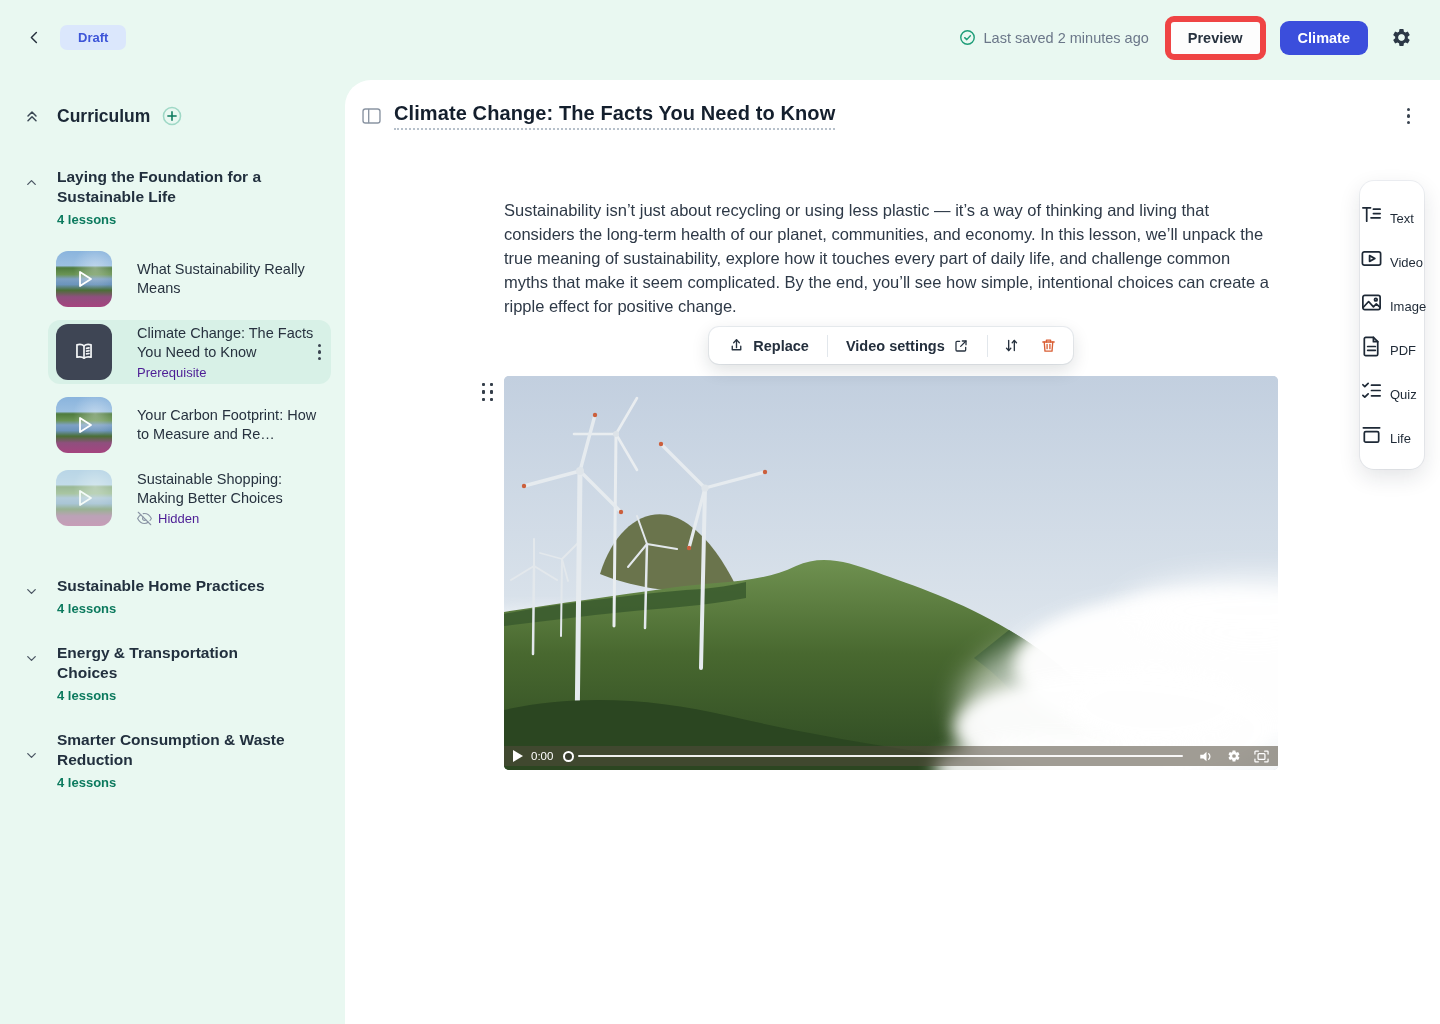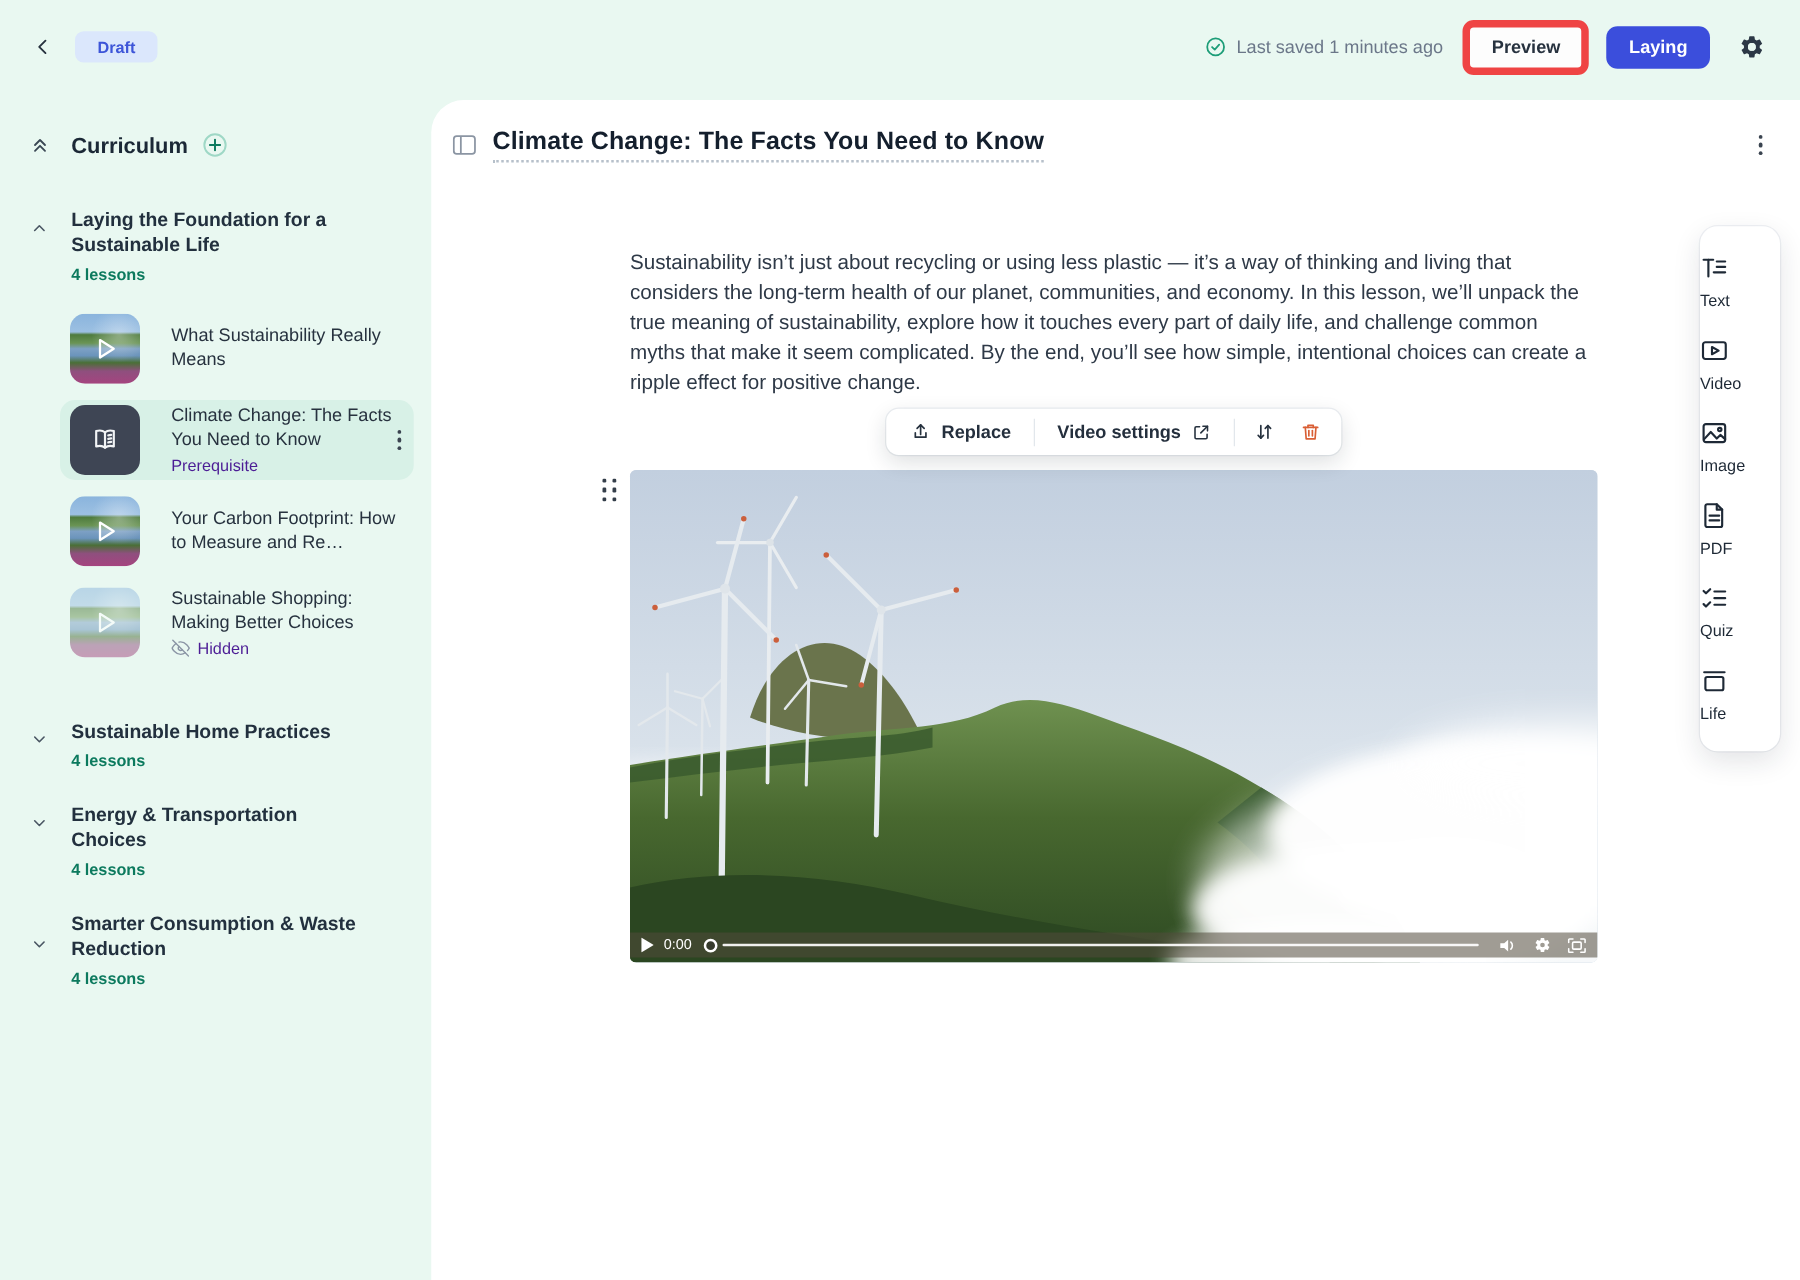--- a/index.html
+++ b/index.html
@@ -121,21 +121,21 @@
   .player-right .icon-btn{ padding:0; }
 
   
   .tools-panel{
     position:absolute; top:181px; left:1360px; width:64px;
     background:#fff; border-radius:14px; padding:11px 0 13px;
     box-shadow:0 8px 22px rgba(24,34,46,.12), 0 0 0 1px #f0f2f5;
     display:flex; flex-direction:column;
   }
   .tool-item{
-    display:flex; flex-direction:column; align-items:flex-start; gap:7px;
+    display:flex; flex-direction:row; align-items:flex-end; gap:7px;
     padding:11px 0 10px; background:none; border:none; cursor:pointer;
   }
   .tool-label{ font-size:13px; color:#1e2936; font-family:inherit; }
 </style>
 </head>
 <body>
 
 <header class="app-header">
   <button class="back-btn">
     <span>
@@ -147,24 +147,24 @@
   <span class="draft-badge">Draft</span>
 
   <div class="header-right">
     <div class="saved-wrap">
       <span>
         <svg width="17" height="17" viewBox="0 0 24 24" fill="none" stroke="#1d9d78" stroke-width="2" stroke-linecap="round" stroke-linejoin="round">
             <circle cx="12" cy="12" r="9.5"></circle>
             <polyline points="8 12.2 11 15 16 9.5"></polyline>
           </svg>
       </span>
-      <span class="saved-text">Last saved 1 minutes ago</span>
+      <span class="saved-text">Last saved 2 minutes ago</span>
     </div>
     <button class="btn btn-preview">Preview</button>
-    <button class="btn btn-publish">Laying</button>
+    <button class="btn btn-publish">Climate</button>
     <button class="gear-btn">
       <span>
         <svg width="21" height="21" viewBox="0 0 24 24" fill="#2c3846">
             <path d="M19.14 12.94a7 7 0 0 0 .06-.94 7 7 0 0 0-.06-.94l2.03-1.58a.5.5 0 0 0 .12-.64l-1.92-3.32a.5.5 0 0 0-.61-.22l-2.39.96a7.3 7.3 0 0 0-1.62-.94l-.36-2.54a.5.5 0 0 0-.5-.42h-3.84a.5.5 0 0 0-.5.42l-.36 2.54c-.59.24-1.13.56-1.62.94l-2.39-.96a.5.5 0 0 0-.61.22L2.65 8.84a.5.5 0 0 0 .12.64l2.03 1.58a7 7 0 0 0 0 1.88l-2.03 1.58a.5.5 0 0 0-.12.64l1.92 3.32c.13.23.4.32.61.22l2.39-.96c.49.38 1.03.7 1.62.94l.36 2.54a.5.5 0 0 0 .5.42h3.84a.5.5 0 0 0 .5-.42l.36-2.54c.59-.24 1.13-.56 1.62-.94l2.39.96c.21.1.48 0 .61-.22l1.92-3.32a.5.5 0 0 0-.12-.64zM12 15.5A3.5 3.5 0 1 1 15.5 12 3.5 3.5 0 0 1 12 15.5z"></path>
             <circle cx="12" cy="12" r="3.6" fill="#e9f8f1"></circle>
           </svg>
       </span>
     </button>
   </div>
 </header>

